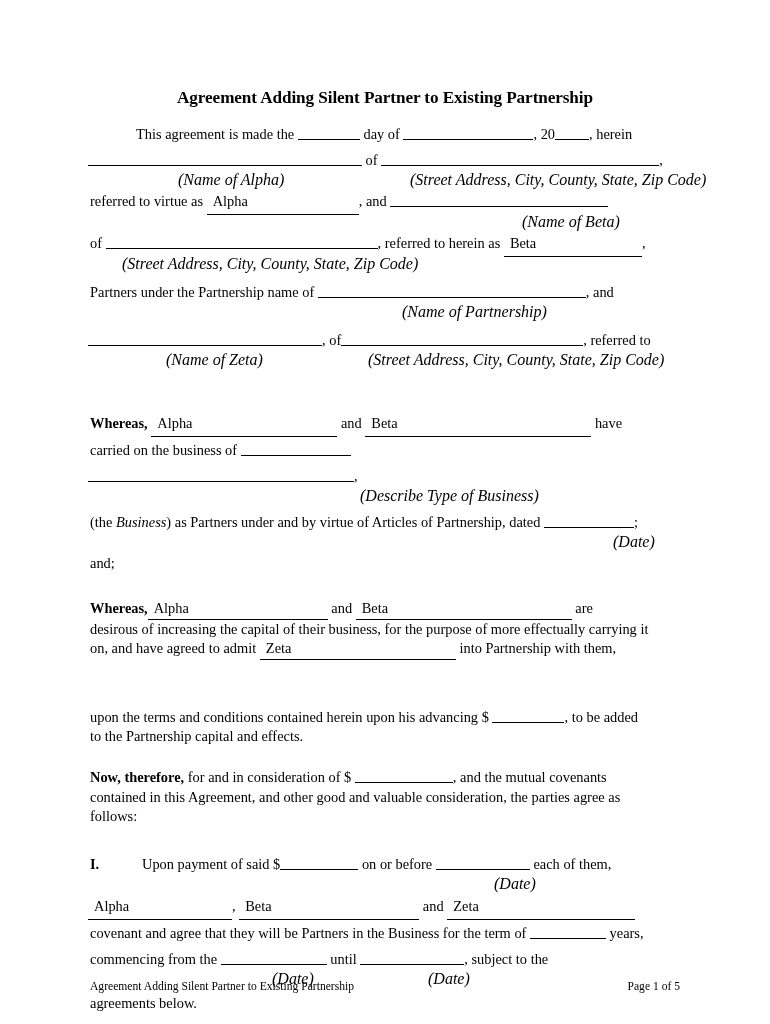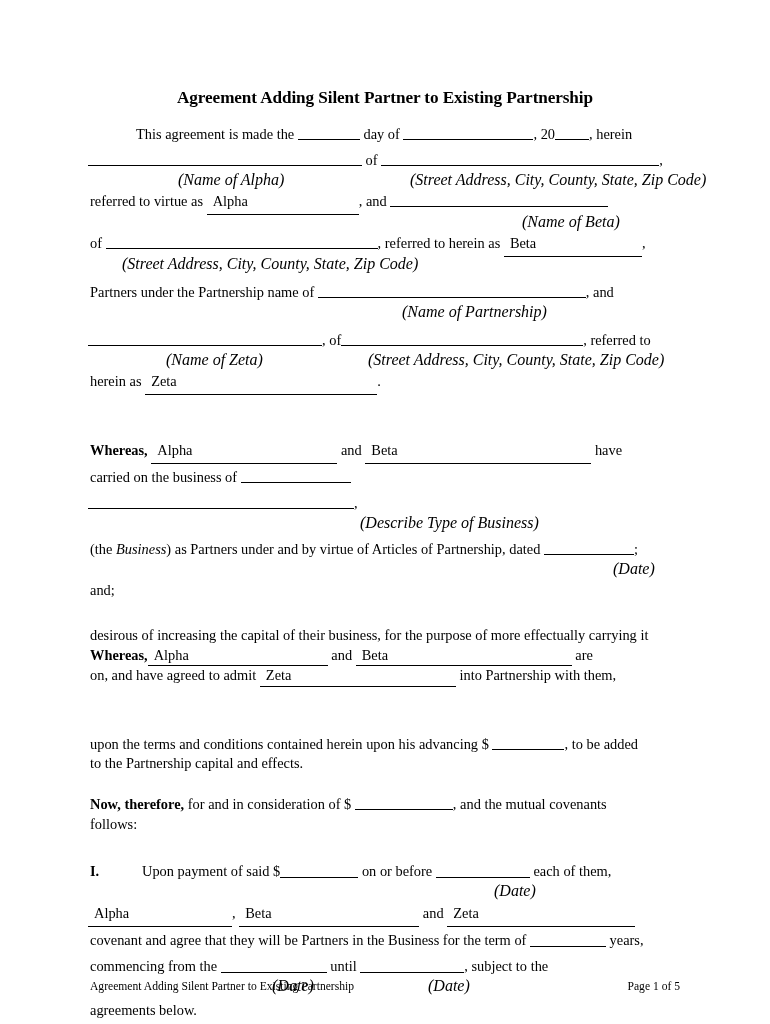--- a/index.html
+++ b/index.html
@@ -157,24 +157,20 @@
       </div>
 
       <div class="ln" style="margin-left:-2px;">
         <span class="blank" style="width:234px;"></span><span>, of</span><span class="blank" style="width:242px;"></span><span>, referred to</span>
       </div>
       <div class="caption" style="height:15px;">
         <span class="cap" style="left:76px;">(Name of Zeta)</span>
         <span class="cap" style="left:278px;">(Street Address, City, County, State, Zip Code)</span>
       </div>
 
-      <div class="ln">
-        <span>herein as</span>
-        <span class="fill" style="width:232px;">Zeta</span><span>.</span>
-      </div>
     </div>
 
     <div class="gap-lg" style="height:42px;"></div>
 
     <div>
       <div class="ln">
         <span class="bold">Whereas,</span>
         <span class="fill" style="width:186px;">Alpha</span>
         <span>and</span>
         <span class="fill" style="width:226px;">Beta</span>
@@ -203,29 +199,29 @@
       </div>
 
       <div class="ln">
         <span>and;</span>
       </div>
     </div>
 
     <div class="gap-md" style="height:23px;"></div>
 
     <div>
-      <div class="para">
-        <span>desirous of increasing the capital of their business, for the purpose of more effectually carrying it</span>
-      </div>
       <div class="para" style="white-space:nowrap;">
         <span class="bold">Whereas,</span><span class="fill" style="width:180px;">Alpha</span>
         <span>and</span>
         <span class="fill" style="width:216px;">Beta</span>
         <span>are</span>
       </div>
+      <div class="para">
+        <span>desirous of increasing the capital of their business, for the purpose of more effectually carrying it</span>
+      </div>
       <div class="para" style="white-space:nowrap;">
         <span>on, and have agreed to admit</span>
         <span class="fill" style="width:196px;">Zeta</span>
         <span>into Partnership with them,</span>
       </div>
       <div class="para" style="white-space:nowrap;margin-top:48px;">
         <span>upon the terms and conditions contained herein upon his advancing $</span>
         <span class="blank" style="width:72px;"></span><span>, to be added</span>
       </div>
       <div class="para">
@@ -233,20 +229,23 @@
       </div>
     </div>
 
     <div class="gap-md" style="height:21px;"></div>
 
     <div>
       <div class="para" style="white-space:nowrap;">
         <span class="bold">Now, therefore,</span>
         <span>for and in consideration of $</span>
         <span class="blank" style="width:98px;"></span><span>, and the mutual covenants</span>
+      </div>
+      <div class="para">
+        <span>contained in this Agreement, and other good and valuable consideration, the parties agree as</span>
       </div>
       <div class="para">
         <span>follows:</span>
       </div>
     </div>
 
     <div class="gap-md" style="height:24px;"></div>
 
     <div>
       <div class="ln">

